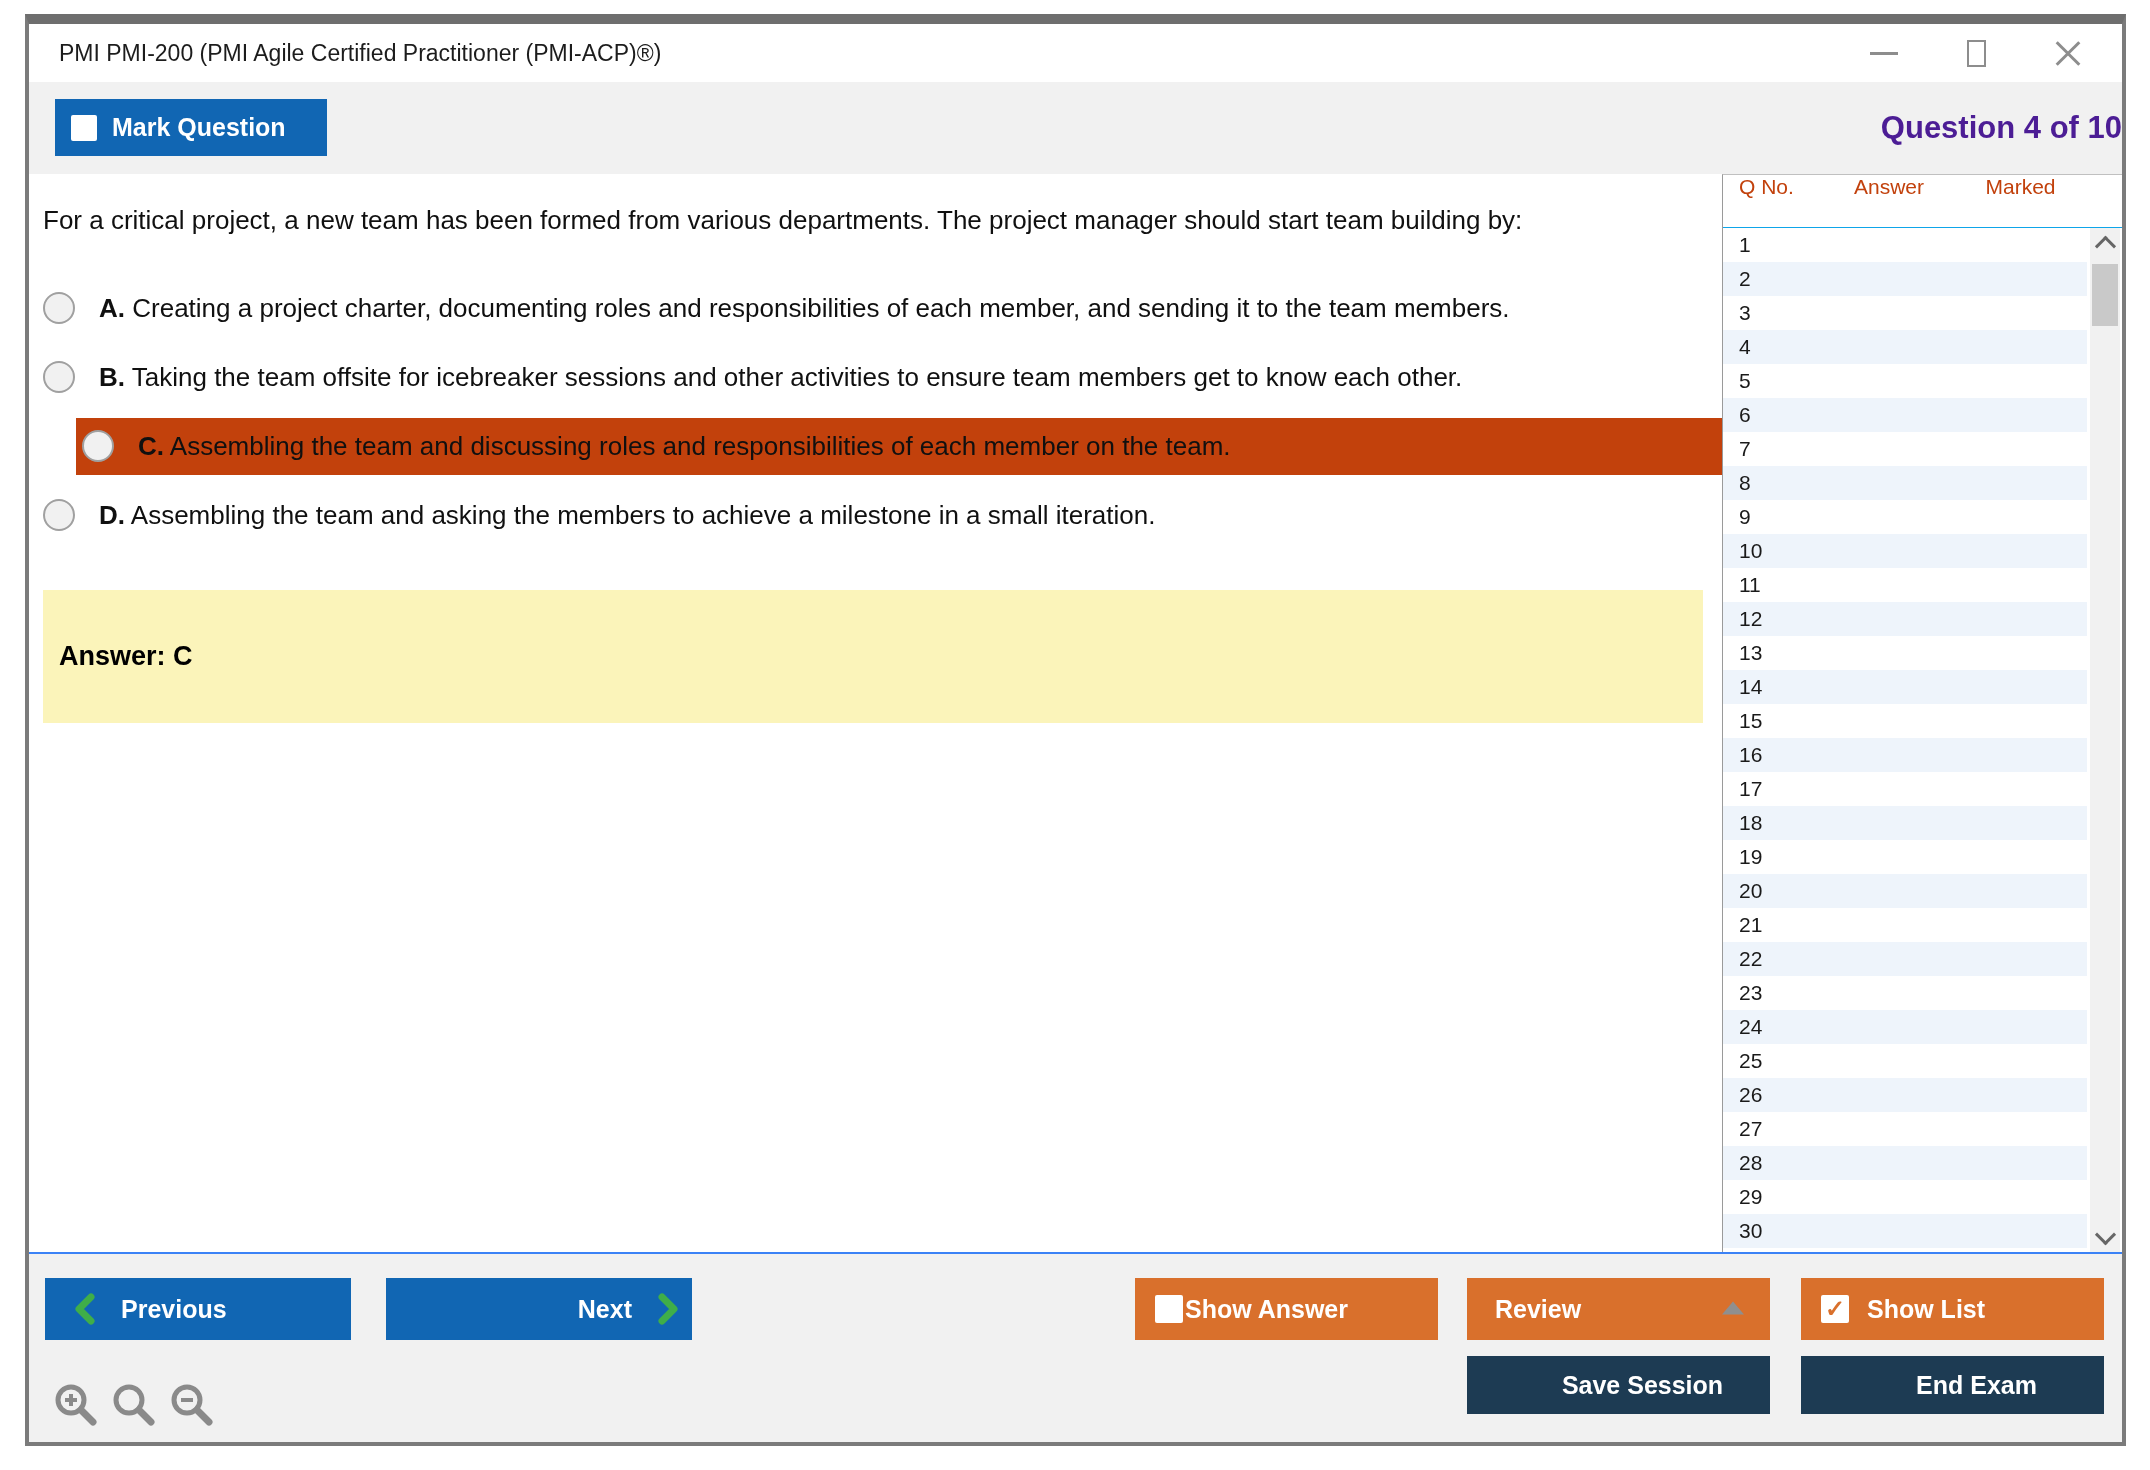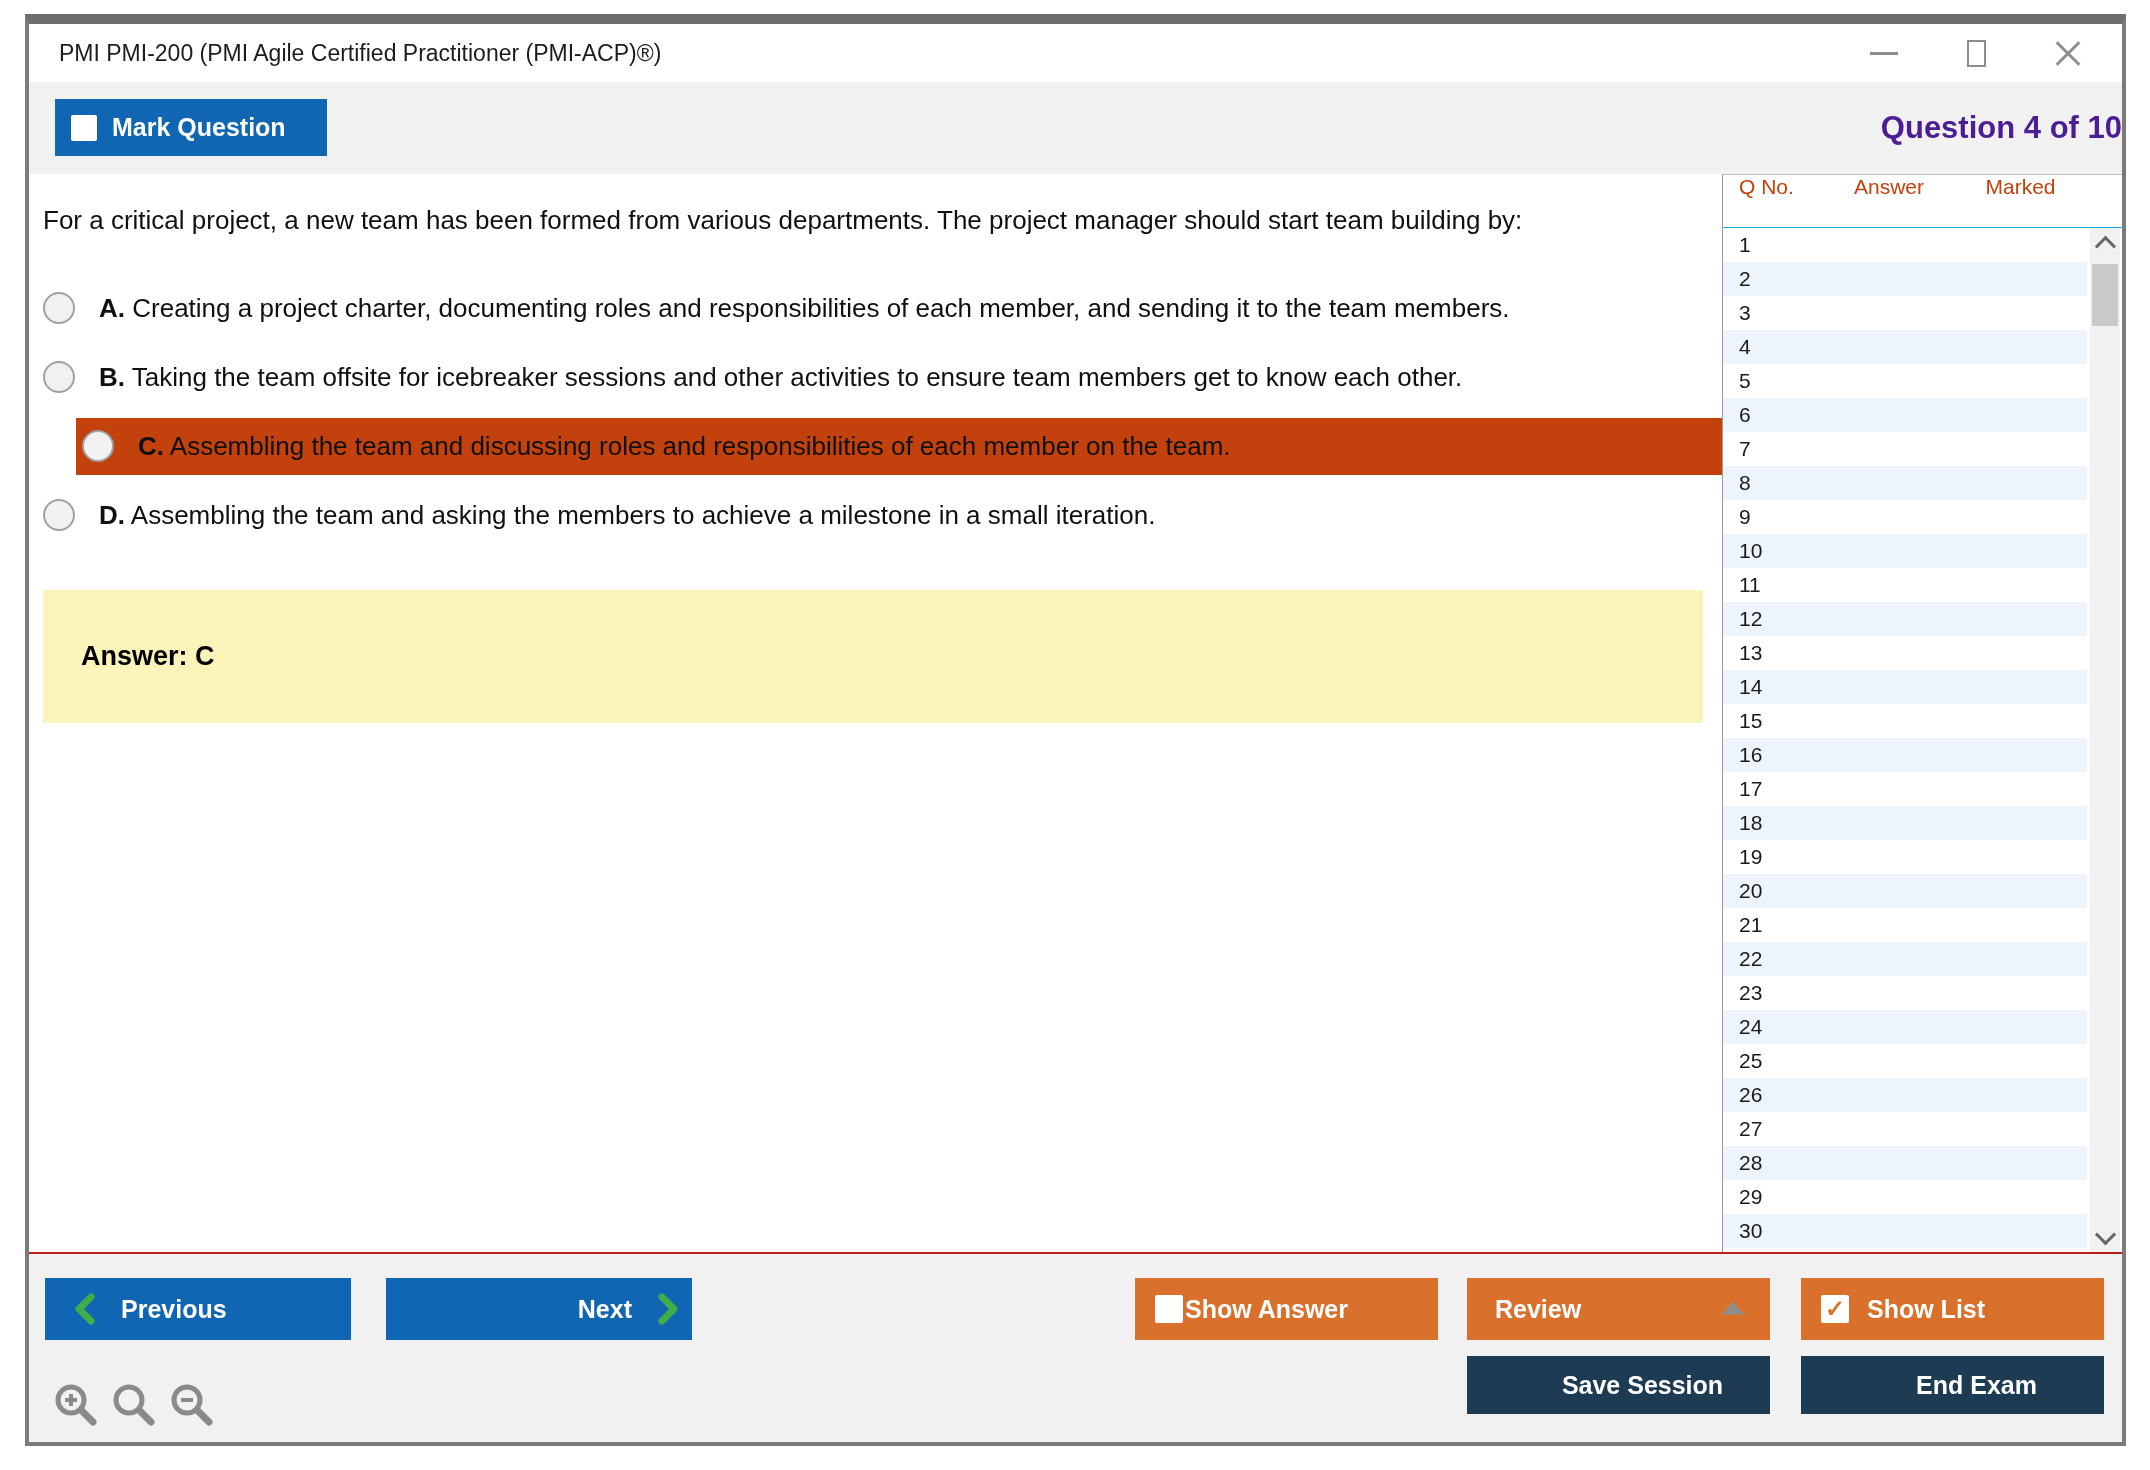--- a/index.html
+++ b/index.html
@@ -37,21 +37,21 @@
   .options{margin-top:40px;}
   .option{display:flex;align-items:flex-start;width:1660px;box-sizing:border-box;
           padding:9px 0 9px 6px;margin-bottom:12px;}
   .option.highlighted{background:#c2410c;margin-left:39px;}
   .radio{width:32px;height:32px;border-radius:50%;border:2px solid #a0a0a0;background:#f1f1f1;
          flex:none;margin-right:24px;margin-top:3px;box-sizing:border-box;cursor:pointer;}
   .opt-body{font-size:26px;color:#101010;max-width:1520px;line-height:1.5;}
   .opt-letter{font-weight:bold;}
   .answer-box{margin:46px 0 0 6px;width:1660px;height:133px;background:#fbf4ba;
               display:flex;align-items:center;}
-  .answer-text{font-weight:bold;font-size:27px;color:#000;margin-left:38px;}
+  .answer-text{font-weight:bold;font-size:27px;color:#000;margin-left:16px;}
 
   
   .sidebar{width:400px;flex:none;border-left:1px solid #9a9a9a;border-top:1px solid #c0c0c0;
            box-sizing:border-box;display:flex;flex-direction:column;background:#fff;}
   .sb-header{height:52px;flex:none;display:flex;align-items:flex-start;border-bottom:1px solid #0ea5e9;
              font-size:21px;color:#c2410c;}
   .sb-col-q{padding-left:16px;width:96px;box-sizing:border-box;}
   .sb-col-a{width:140px;text-align:center;}
   .sb-col-m{flex:1;text-align:center;padding-right:40px;}
   .sb-list{flex:1;position:relative;overflow:hidden;}
@@ -63,21 +63,21 @@
   .cell-m{flex:1;text-align:center;}
   .scrollbar{position:absolute;top:0;bottom:0;right:2px;width:30px;background:#f1f1f1;}
   .sb-btn{position:absolute;left:0;width:30px;height:30px;display:flex;align-items:center;justify-content:center;cursor:pointer;}
   .sb-up{top:0;} .sb-down{bottom:0;}
   .chev{width:12px;height:12px;border-right:3px solid #666;border-bottom:3px solid #666;}
   .chev-up{transform:rotate(-135deg) translate(-2px,-2px);}
   .chev-down{transform:rotate(45deg) translate(-2px,-2px);}
   .sb-thumb{position:absolute;left:2px;width:26px;top:36px;height:62px;background:#c9c9c9;cursor:grab;}
 
   
-  .footer{height:190px;flex:none;background:#f1f1f1;border-top:2px solid #b91c1c;
+  .footer{height:190px;flex:none;background:#f1f1f1;border-top:2px solid #3b82f6;
           position:relative;box-sizing:border-box;}
   .fbtn{position:absolute;display:flex;align-items:center;color:#fff;font-weight:bold;
         font-size:25px;box-sizing:border-box;cursor:pointer;}
   .blue{background:#1166b3;}
   .orange{background:#d9702c;}
   .navy{background:#1d3b53;padding-left:48px;}
   .btn-prev{left:16px;top:24px;width:306px;height:62px;padding-left:28px;gap:26px;}
   .btn-next{left:357px;top:24px;width:306px;height:62px;justify-content:flex-end;padding-right:12px;gap:26px;}
   .btn-show-answer{left:1106px;top:24px;width:303px;height:62px;padding-left:20px;gap:2px;}
   .btn-review{left:1438px;top:24px;width:303px;height:62px;padding-left:28px;}

